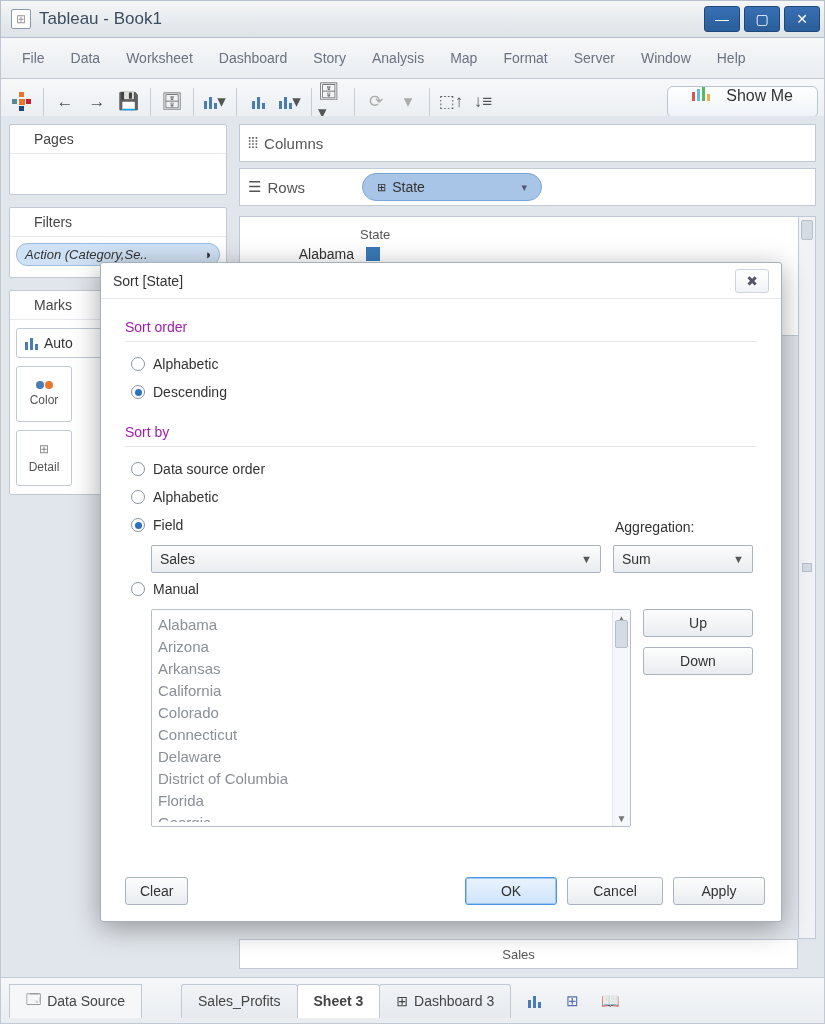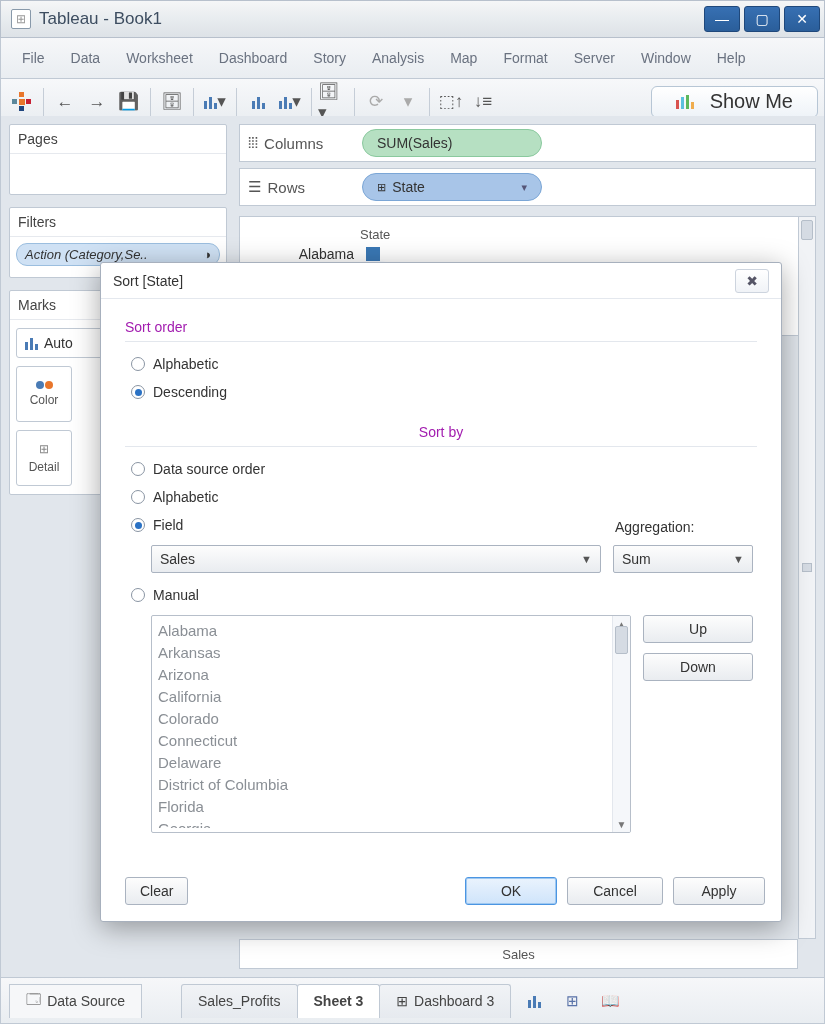--- a/index.html
+++ b/index.html
@@ -47,43 +47,43 @@
     display:flex;align-items:center;padding:0 6px;gap:2px;
   }
   .tbtn{
     width:30px;height:30px;display:flex;align-items:center;justify-content:center;
     color:#555;font-size:17px;border-radius:3px;
   }
   .tb-sep{width:1px;height:28px;background:#c5cdd7;margin:0 4px;}
   .tb-spacer{flex:1;}
   .showme{
     height:32px;padding:0 24px;border:1px solid #b7c6d5;border-radius:6px;
-    background:linear-gradient(#fff,#eef3f8);display:flex;align-items:center;gap:16px;
-    font-size:20px;color:#333;
+    background:linear-gradient(#fff,#eef3f8);display:flex;gap:16px;
+    font-size:16px;color:#333;
   }
   .showme .bars{display:flex;gap:2px;align-items:flex-end;height:14px;}
   .showme .bars span{width:3px;}
   .showme .bars span:nth-child(1){background:#d9534f;height:9px;}
   .showme .bars span:nth-child(2){background:#5bc0de;height:12px;}
   .showme .bars span:nth-child(3){background:#5cb85c;height:14px;}
   .showme .bars span:nth-child(4){background:#f0ad4e;height:7px;}
   
   .workspace{
     position:absolute;top:116px;left:0;right:0;bottom:46px;
     border:1px solid #c0c9d4;border-top:none;
     background:#e1e6ec;
     padding:8px;
   }
   .leftcol{
     position:absolute;left:8px;top:8px;width:218px;
   }
   .panel{
     background:#fff;border:1px solid #c0c9d4;border-radius:2px;margin-bottom:12px;
   }
-  .panel-head{padding:6px 8px;font-size:14px;color:#444;border-bottom:1px solid #e6e9ee;}
+  .panel-head{padding:6px 24px;font-size:14px;color:#444;border-bottom:1px solid #e6e9ee;}
   .panel-body{padding:6px;min-height:40px;}
   .pill-filter{
     background:#cfe1f4;border:1px solid #9bbedf;border-radius:11px;
     padding:3px 8px;font-style:italic;font-size:13px;color:#333;
     display:flex;justify-content:space-between;align-items:center;
   }
   .marks-body{padding:8px 6px;display:flex;flex-direction:column;gap:8px;}
   .marks-dropdown{
     border:1px solid #c0c9d4;border-radius:3px;padding:6px 8px;
     display:flex;align-items:center;gap:6px;background:#fff;font-size:14px;
@@ -362,23 +362,20 @@
       </div>
     </div>
   </div>
 
   <div class="shelfcol">
     <div class="shelf-row">
       <div class="shelf-label">
         <span>⦙⦙⦙</span>
         <span>Columns</span>
       </div>
-      <div class="pill pill-green">
-        <span>SUM(Sales)</span>
-      </div>
     </div>
     <div class="shelf-row">
       <div class="shelf-label">
         <span>☰</span>
         <span>Rows</span>
       </div>
       <div class="pill pill-blue">
         <span style="font-size:11px;">⊞</span>
         <span>State</span>
         <span class="pill-caret">▾</span>
@@ -418,21 +415,21 @@
       <div class="radio-line">
         <span class="radio"></span>
         <span>Alphabetic</span>
       </div>
       <div class="radio-line">
         <span class="radio checked"></span>
         <span>Descending</span>
       </div>
     </div>
 
-    <div class="grp-label" style="margin-top:14px;text-align:center;">Sort by</div>
+    <div class="grp-label" style="margin-top:14px;">Sort by</div>
     <div class="grp-box">
       <div class="radio-line">
         <span class="radio"></span>
         <span>Data source order</span>
       </div>
       <div class="radio-line">
         <span class="radio"></span>
         <span>Alphabetic</span>
       </div>
       <div class="radio-line">
@@ -447,30 +444,30 @@
         <div class="agg-col">
           <div style="position:relative;top:-26px;height:0;">
             <div class="agg-label">Aggregation:</div>
           </div>
           <div class="combo">
             <span>Sum</span>
             <span class="caret">▼</span>
           </div>
         </div>
       </div>
-      <div class="radio-line" style="margin-top:8px;">
+      <div class="radio-line" style="margin-top:2px;">
         <span class="radio"></span>
         <span>Manual</span>
       </div>
       <div class="manual-wrap">
         <div class="listbox">
           <div class="inner">
             <div>Alabama</div>
+            <div>Arizona</div>
             <div>Arkansas</div>
-            <div>Arizona</div>
             <div>California</div>
             <div>Colorado</div>
             <div>Connecticut</div>
             <div>Delaware</div>
             <div>District of Columbia</div>
             <div>Florida</div>
             <div>Georgia</div>
 
           </div>
           <div class="lsb-scroll">

